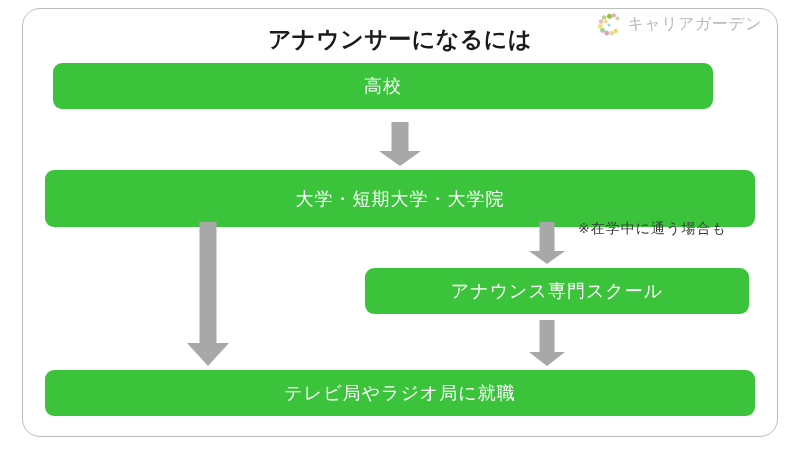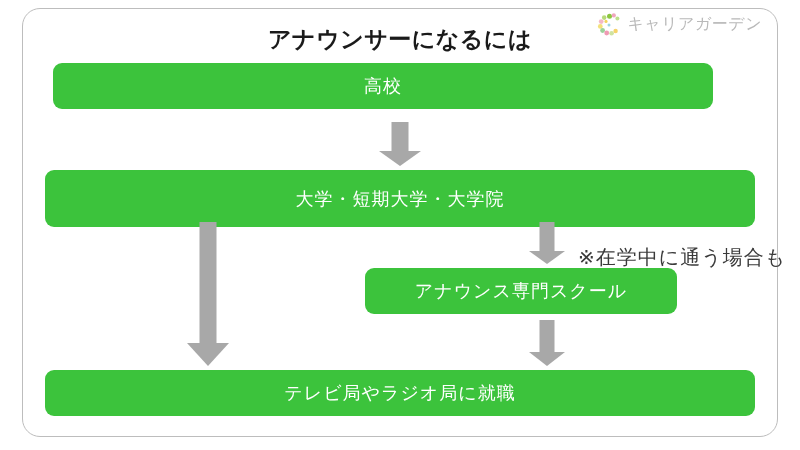--- a/index.html
+++ b/index.html
@@ -60,21 +60,21 @@
     color:#ffffff;
     font-size:18px;
     display:flex;
     align-items:center;
     justify-content:center;
     letter-spacing:1px;
     box-sizing:border-box;
   }
   .node-hs      {left:45px; top:63px;  width:660px;height:46px;margin-left:8px;}
   .node-univ    {left:45px; top:170px; width:710px;height:57px;}
-  .node-school  {left:365px;top:268px; width:312px;height:46px;}
+  .node-school  {left:365px;top:268px; width:384px;height:46px;}
   .node-job     {left:45px; top:370px; width:710px;height:46px;text-align:center;}
 
   
   .arrow{position:absolute;}
   .arrow .shaft{
     position:absolute;left:50%;top:0;
     transform:translateX(-50%);
     background:#a8a8a8;
   }
   .arrow .head{
@@ -104,22 +104,22 @@
   .arrow-3 .head{border-left-width:18px;border-right-width:18px;border-top-width:13px;}
 
   
   .arrow-4{left:528px;top:320px;width:38px;height:46px;}
   .arrow-4 .shaft{width:15px;height:32px;}
   .arrow-4 .head{border-left-width:18px;border-right-width:18px;border-top-width:14px;}
 
   
   .annotation{
     position:absolute;
-    left:578px;top:244px;
-    font-size:20px;
+    left:578px;top:220px;
+    font-size:14px;
     color:#3a3a3a;
     letter-spacing:1px;
     white-space:nowrap;
   }
 </style>
 </head>
 <body>
 
 <div id="stage">
 

